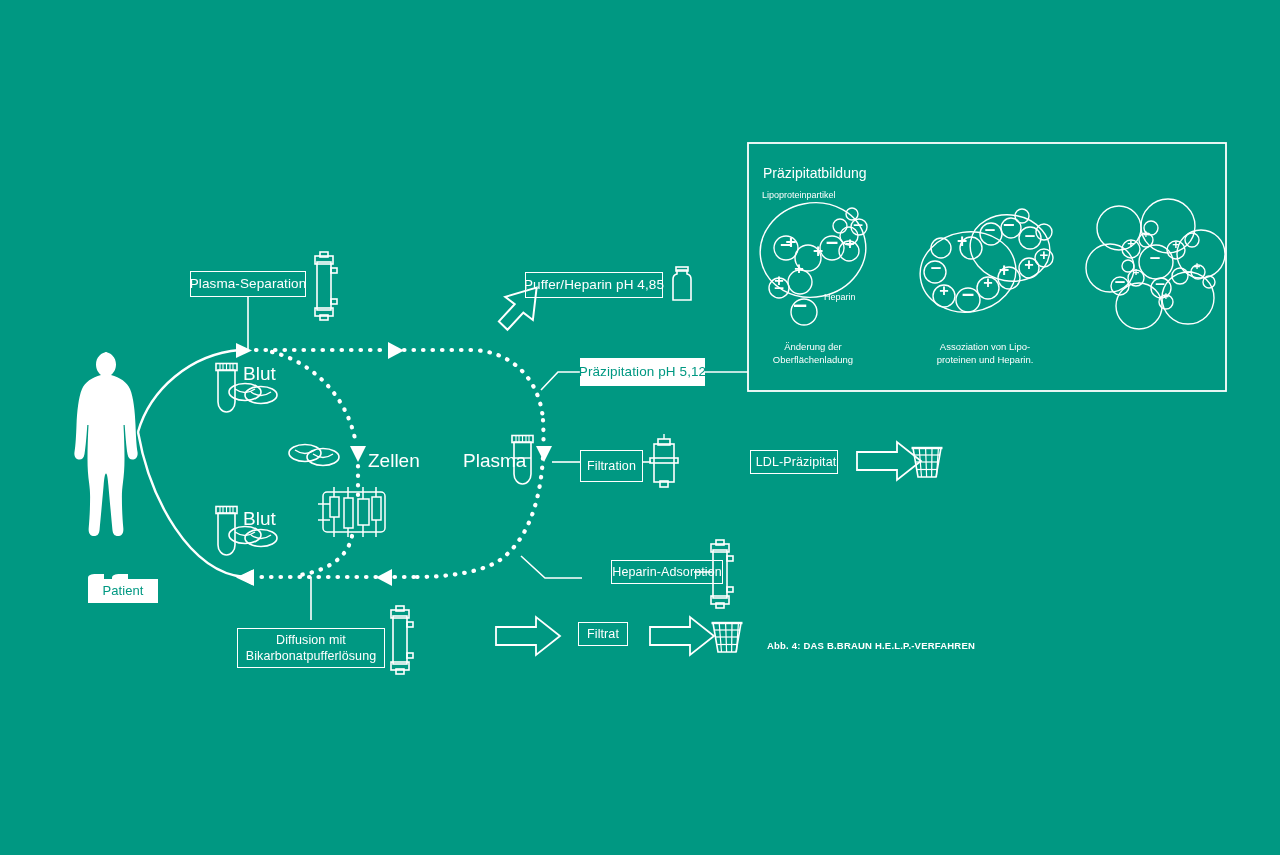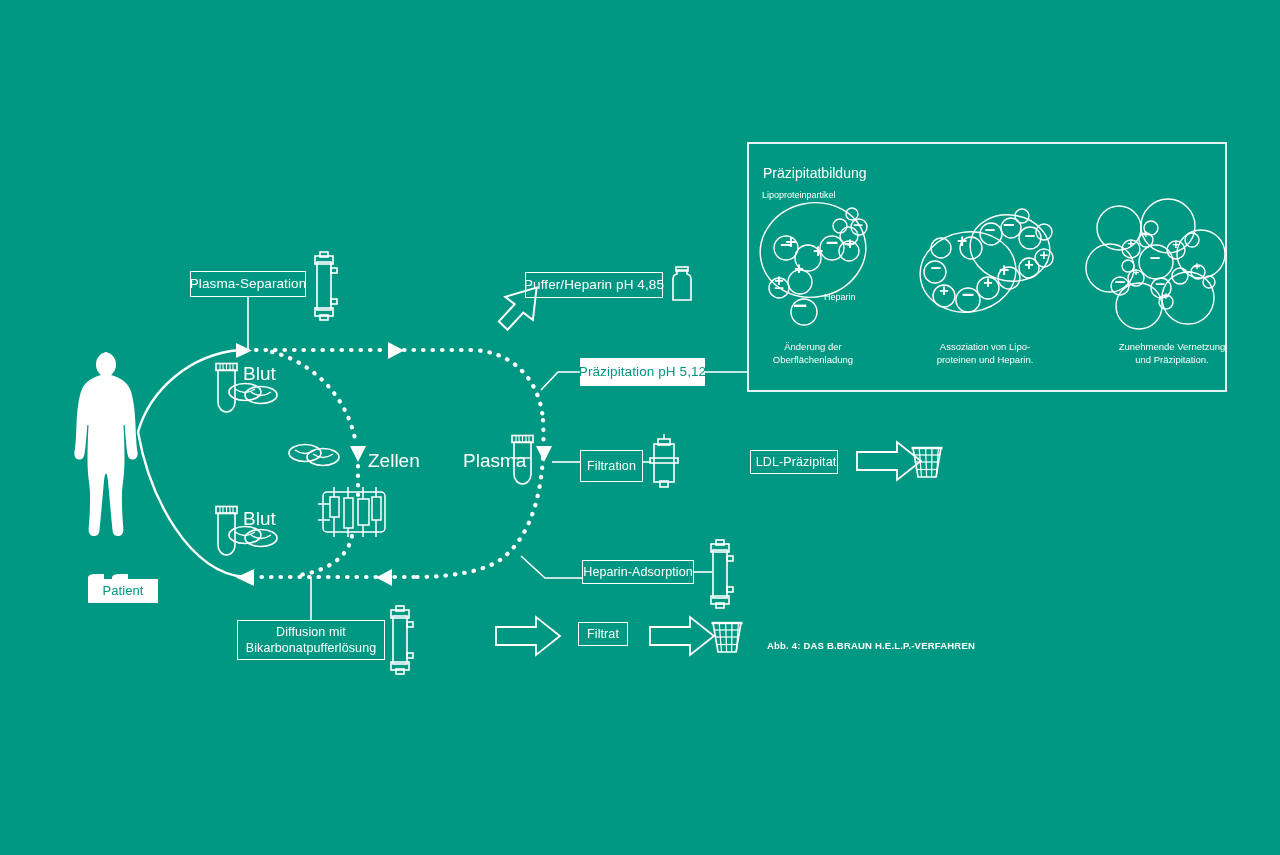--- a/index.html
+++ b/index.html
@@ -24,21 +24,21 @@
     display:flex;align-items:center;justify-content:center;
     padding:5px 10px;
     white-space:nowrap;
     letter-spacing:.1px;
   }
   .lbl.filled{
     background:#ffffff;
     color:#009882;
     border-color:#ffffff;
   }
-  .lbl.two{white-space:normal;line-height:1.3;}
+  .lbl.two{white-space:normal;line-height:1.3;margin-top:8px;}
 
   .plaintext{
     position:absolute;
     font-size:19px;
     color:#ffffff;
     white-space:nowrap;
   }
   .caption{
     position:absolute;
     font-size:9.5px;
@@ -337,21 +337,21 @@
 <div class="plaintext" style="left:463px;top:450px;">Plasma</div>
 
 <div class="lbl" style="left:525px;top:272px;width:138px;height:26px;">Puffer/Heparin pH 4,85</div>
 
 <div class="lbl filled" style="left:580px;top:358px;width:125px;height:28px;">Präzipitation pH 5,12</div>
 
 <div class="lbl" style="left:580px;top:450px;width:63px;height:32px;font-size:12.5px;">Filtration</div>
 
 <div class="lbl" style="left:750px;top:450px;width:88px;height:24px;font-size:12.5px;padding-left:14px;">LDL-Präzipitat</div>
 
-<div class="lbl" style="left:582px;top:560px;width:112px;height:24px;font-size:12.5px;">Heparin-Adsorption</div>
+<div class="lbl" style="left:611px;top:560px;width:112px;height:24px;font-size:12.5px;">Heparin-Adsorption</div>
 
 <div class="lbl two" style="left:237px;top:620px;width:148px;height:40px;font-size:12.5px;flex-direction:column;">
   <span>Diffusion mit</span>
   <span>Bikarbonatpufferlösung</span>
 </div>
 
 <div class="lbl" style="left:578px;top:622px;width:50px;height:24px;font-size:12.5px;">Filtrat</div>
 
 <div class="caption" style="left:767px;top:640px;">Abb. 4: DAS B.BRAUN H.E.L.P.-VERFAHREN</div>
 
@@ -364,24 +364,20 @@
 <div class="inset-cap" style="left:733px;top:341px;">
   <div>Änderung der</div>
   <div>Oberflächenladung</div>
 </div>
 
 <div class="inset-cap" style="left:905px;top:341px;">
   <div>Assoziation von Lipo-</div>
   <div>proteinen und Heparin.</div>
 </div>
 
-<div class="inset-cap" style="left:1077px;top:341px;width:190px;">
-  <div>Zunehmende Vernetzung</div>
-  <div>und Präzipitation.</div>
-</div>
 
 <div id="charges">
       <div style="position: absolute; left: 783.5px; top: 233.7px; width: 15px; height: 15px; line-height: 15px; text-align: center; color: rgb(255, 255, 255); font-size: 18.75px; font-family: &quot;Liberation Sans&quot;, sans-serif; font-weight: bold;">+</div>
       <div style="position: absolute; left: 811px; top: 244.32px; width: 14px; height: 14px; line-height: 14px; text-align: center; color: rgb(255, 255, 255); font-size: 17.5px; font-family: &quot;Liberation Sans&quot;, sans-serif; font-weight: bold;">+</div>
       <div style="position: absolute; left: 843.5px; top: 236.94px; width: 13px; height: 13px; line-height: 13px; text-align: center; color: rgb(255, 255, 255); font-size: 16.25px; font-family: &quot;Liberation Sans&quot;, sans-serif; font-weight: bold;">+</div>
       <div style="position: absolute; left: 772.5px; top: 273.94px; width: 13px; height: 13px; line-height: 13px; text-align: center; color: rgb(255, 255, 255); font-size: 16.25px; font-family: &quot;Liberation Sans&quot;, sans-serif; font-weight: bold;">+</div>
       <div style="position: absolute; left: 792.5px; top: 261.94px; width: 13px; height: 13px; line-height: 13px; text-align: center; color: rgb(255, 255, 255); font-size: 16.25px; font-family: &quot;Liberation Sans&quot;, sans-serif; font-weight: bold;">+</div>
       <div style="position: absolute; left: 824.5px; top: 233.7px; width: 15px; height: 15px; line-height: 15px; text-align: center; color: rgb(255, 255, 255); font-size: 21.75px; font-family: &quot;Liberation Sans&quot;, sans-serif; font-weight: bold;">–</div>
       <div style="position: absolute; left: 779px; top: 236.32px; width: 14px; height: 14px; line-height: 14px; text-align: center; color: rgb(255, 255, 255); font-size: 20.3px; font-family: &quot;Liberation Sans&quot;, sans-serif; font-weight: bold;">–</div>
       <div style="position: absolute; left: 791.5px; top: 295.46px; width: 17px; height: 17px; line-height: 17px; text-align: center; color: rgb(255, 255, 255); font-size: 24.65px; font-family: &quot;Liberation Sans&quot;, sans-serif; font-weight: bold;">–</div>

